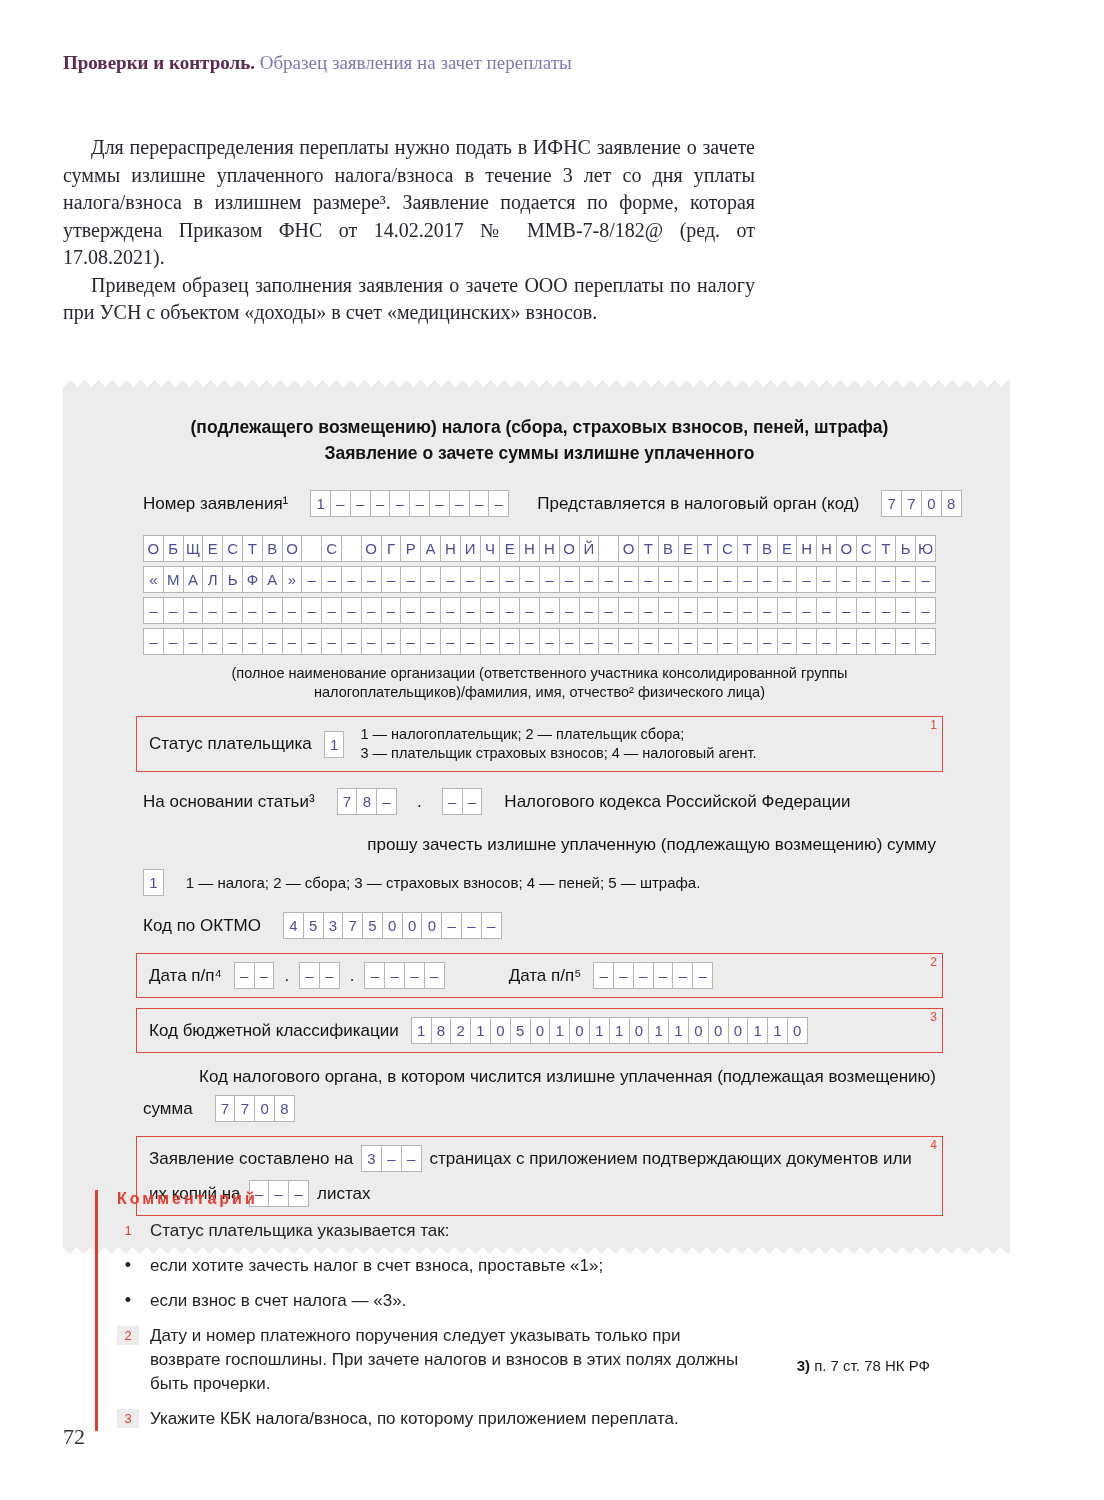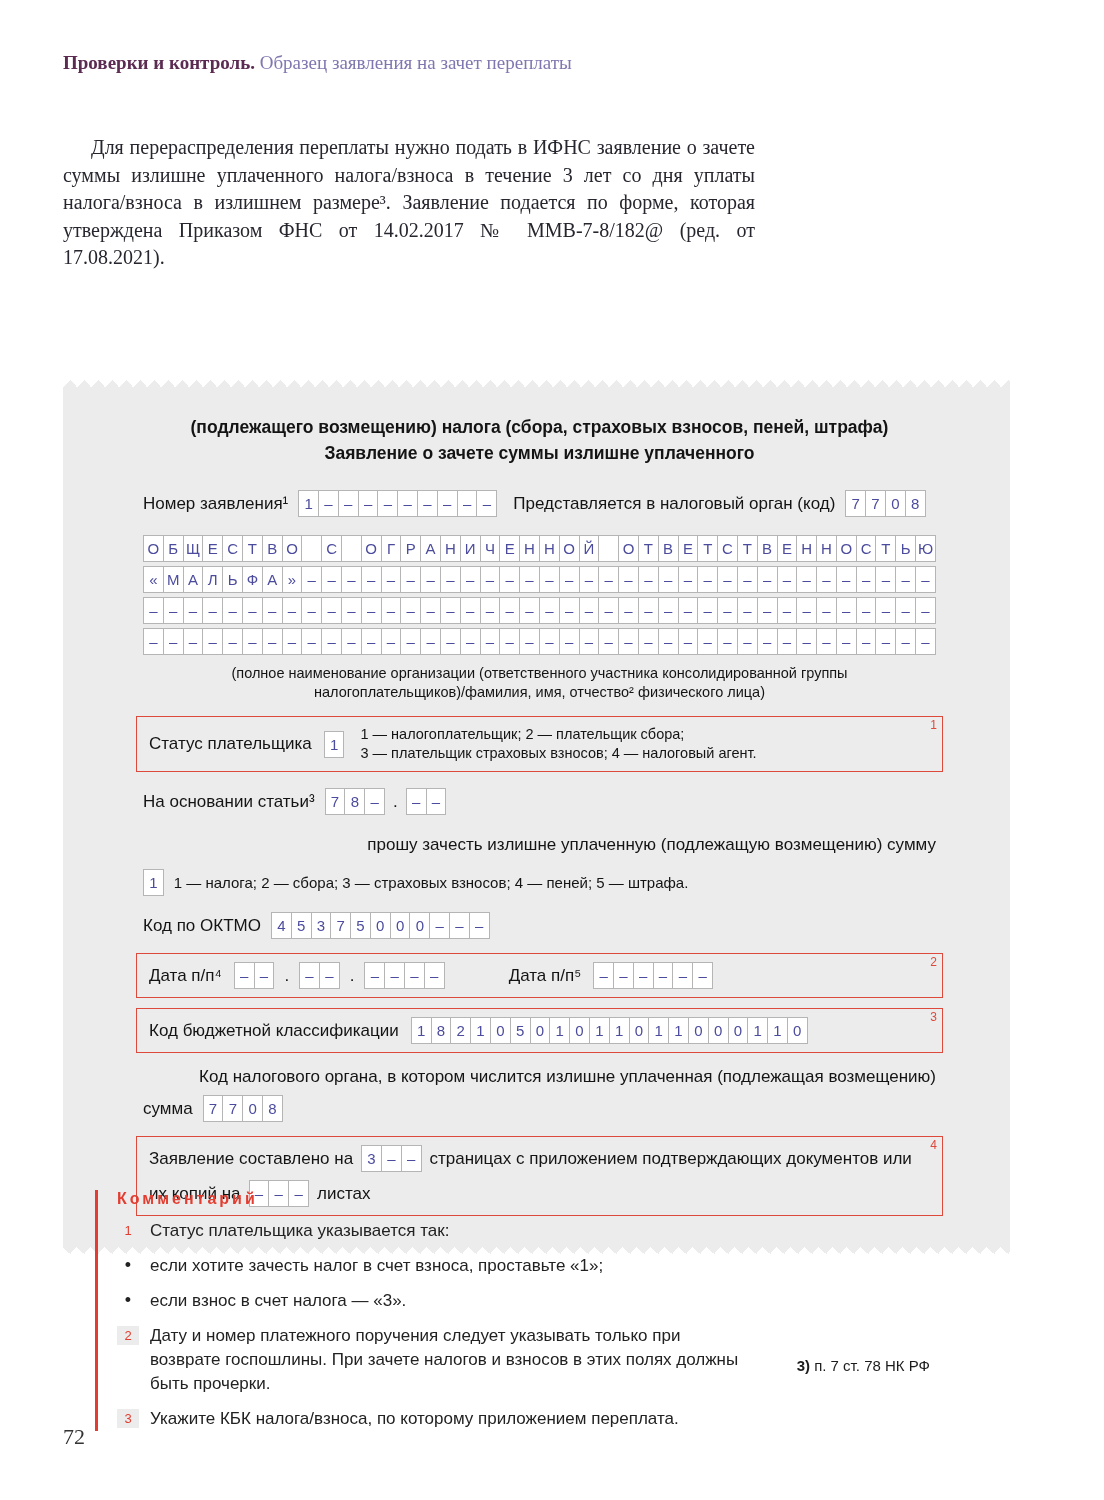--- a/index.html
+++ b/index.html
@@ -30,21 +30,21 @@
   .form-title{ text-align:center; font-weight:bold; font-size:17.5px; line-height:26px; margin-bottom:24px; }
 
   .cells{ display:inline-flex; flex:0 0 auto; }
   .cell{
     flex:0 0 20.8px; width:20.8px; height:27px; background:#fff; border:1px solid #b5b5b5;
     display:flex; align-items:center; justify-content:center;
     font-size:15px; color:#4c4c9e; font-family:"Liberation Sans","DejaVu Sans",sans-serif;
   }
   .cells .cell + .cell{ margin-left:-1px; }
 
-  .frow{ display:flex; align-items:center; gap:10px; }
+  .frow{ display:flex; align-items:center; gap:22px; }
   .flabel{ font-size:17px; white-space:nowrap; }
   .lbl2{ margin-left:6px; }
 
   .orggrid{ margin-top:18px; }
   .orgrow{ display:flex; }
   .orgrow + .orgrow{ margin-top:4px; }
 
   .caption{ margin:9px auto 0; width:680px; text-align:center; font-size:14.5px; line-height:19px; }
 
   .redbox{
@@ -84,20 +84,21 @@
 <body>
 
 <div class="page">
 
   <div class="hdr">
     <span class="hdr-bold">Проверки и контроль.</span><span class="hdr-light"> Образец заявления на зачет переплаты</span>
   </div>
 
   <div class="intro">
     <p>Для перераспределения переплаты нужно подать в ИФНС заявление о зачете суммы излишне уплаченного налога/взноса в течение 3 лет со дня уплаты налога/взноса в излишнем размере³. Заявление подается по форме, которая утверждена Приказом ФНС от 14.02.2017 № ММВ-7-8/182@ (ред. от 17.08.2021).</p>
+    <p>Приведем образец заполнения заявления о зачете ООО переплаты по налогу при УСН с объектом «доходы» в счет «медицинских» взносов.</p>
   </div>
 
   <div class="form-wrap">
     <div class="tear tear-top"></div>
     <div class="form-body">
 
       <div class="form-title">
         <div>(подлежащего возмещению) налога (сбора, страховых взносов, пеней, штрафа)</div>
         <div>Заявление о зачете суммы излишне уплаченного</div>
       </div>
@@ -317,20 +318,21 @@
         <span class="cells">
             <span class="cell">7</span>
             <span class="cell">8</span>
             <span class="cell">–</span>
           </span>
         <span class="dot">.</span>
         <span class="cells">
             <span class="cell">–</span>
             <span class="cell">–</span>
           </span>
+        <span class="flabel">Налогового кодекса Российской Федерации</span>
       </div>
 
       <div class="textline mt18">прошу зачесть излишне уплаченную (подлежащую возмещению) сумму</div>
 
       <div class="frow mt12">
         <span class="cells">
             <span class="cell">1</span>
           </span>
         <span class="legend-inline">1 — налога; 2 — сбора; 3 — страховых взносов; 4 — пеней; 5 — штрафа.</span>
       </div>

